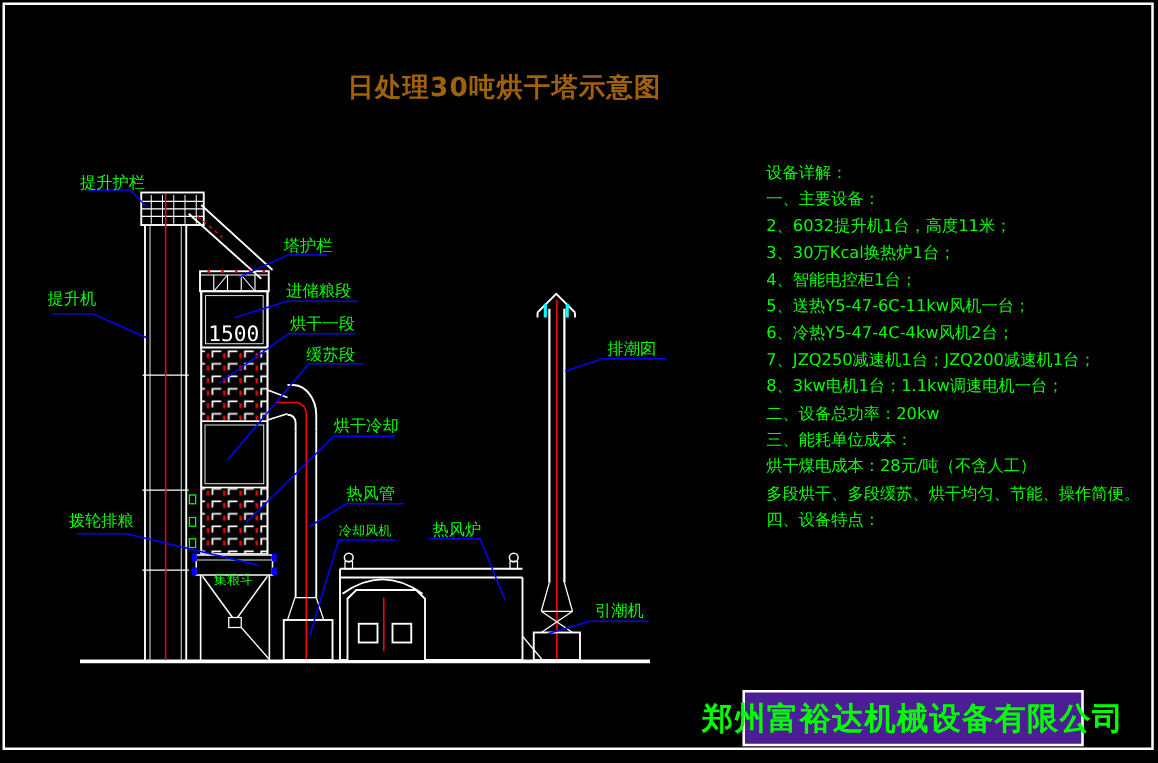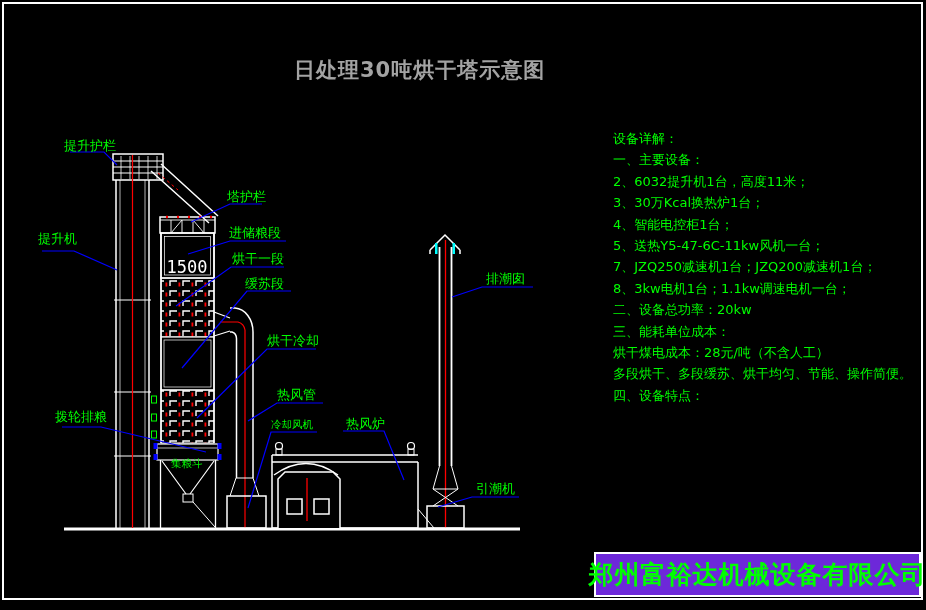--- a/index.html
+++ b/index.html
@@ -1,25 +1,25 @@
 <!DOCTYPE html>
 <html><head>
 <meta charset="utf-8">
 <style>
   html,body{margin:0;padding:0;background:#000;}
   #canvas{position:relative;width:926px;height:610px;background:#000;overflow:hidden;
           font-family:"DejaVu Sans",sans-serif;}
   #drawing{position:absolute;left:0;top:0;}
-  .title{position:absolute;left:294px;top:56px;width:340px;color:#a3a3a3;
+  .title{position:absolute;left:278px;top:56px;width:340px;color:#a16207;
          font-size:21px;font-weight:bold;letter-spacing:1px;white-space:nowrap;}
   .spec{position:absolute;left:613px;top:128px;width:305px;color:#00ff00;
         font-size:13px;line-height:21.4px;white-space:nowrap;}
   .spec div{height:21.4px;}
-  .company{position:absolute;left:594px;top:552px;width:327px;height:45px;
-           border:2px solid #ffffff;box-sizing:border-box;background:#6d28d9;
+  .company{position:absolute;left:594px;top:552px;width:273px;height:45px;
+           border:2px solid #ffffff;box-sizing:border-box;background:#4c1d95;
            display:flex;align-items:center;justify-content:center;}
   .company span{color:#00ff00;font-size:25px;font-weight:bold;letter-spacing:1px;white-space:nowrap;}
   text.lbl{font-family:"DejaVu Sans",sans-serif;font-size:13px;fill:#00ff00;}
   text.lbl-sm{font-family:"DejaVu Sans",sans-serif;font-size:10.5px;fill:#00ff00;}
   text.dim{font-family:"DejaVu Sans Mono",monospace;font-size:17px;fill:#ffffff;}
   .wline{stroke:#ffffff;fill:none;}
   .leader{stroke:#0000ff;stroke-width:1.2;fill:none;}
   .redline{stroke:#ff0000;fill:none;}
 </style>
 </head>
@@ -166,20 +166,21 @@
 
   <div class="title">日处理30吨烘干塔示意图</div>
 
   <div class="spec">
     <div>设备详解：</div>
     <div>一、主要设备：</div>
     <div>2、6032提升机1台，高度11米；</div>
     <div>3、30万Kcal换热炉1台；</div>
     <div>4、智能电控柜1台；</div>
     <div>5、送热Y5-47-6C-11kw风机一台；</div>
+    <div>6、冷热Y5-47-4C-4kw风机2台；</div>
     <div>7、JZQ250减速机1台；JZQ200减速机1台；</div>
     <div>8、3kw电机1台；1.1kw调速电机一台；</div>
     <div>二、设备总功率：20kw</div>
     <div>三、能耗单位成本：</div>
     <div>烘干煤电成本：28元/吨（不含人工）</div>
     <div>多段烘干、多段缓苏、烘干均匀、节能、操作简便。</div>
     <div>四、设备特点：</div>
   </div>
 
   <div class="company">

